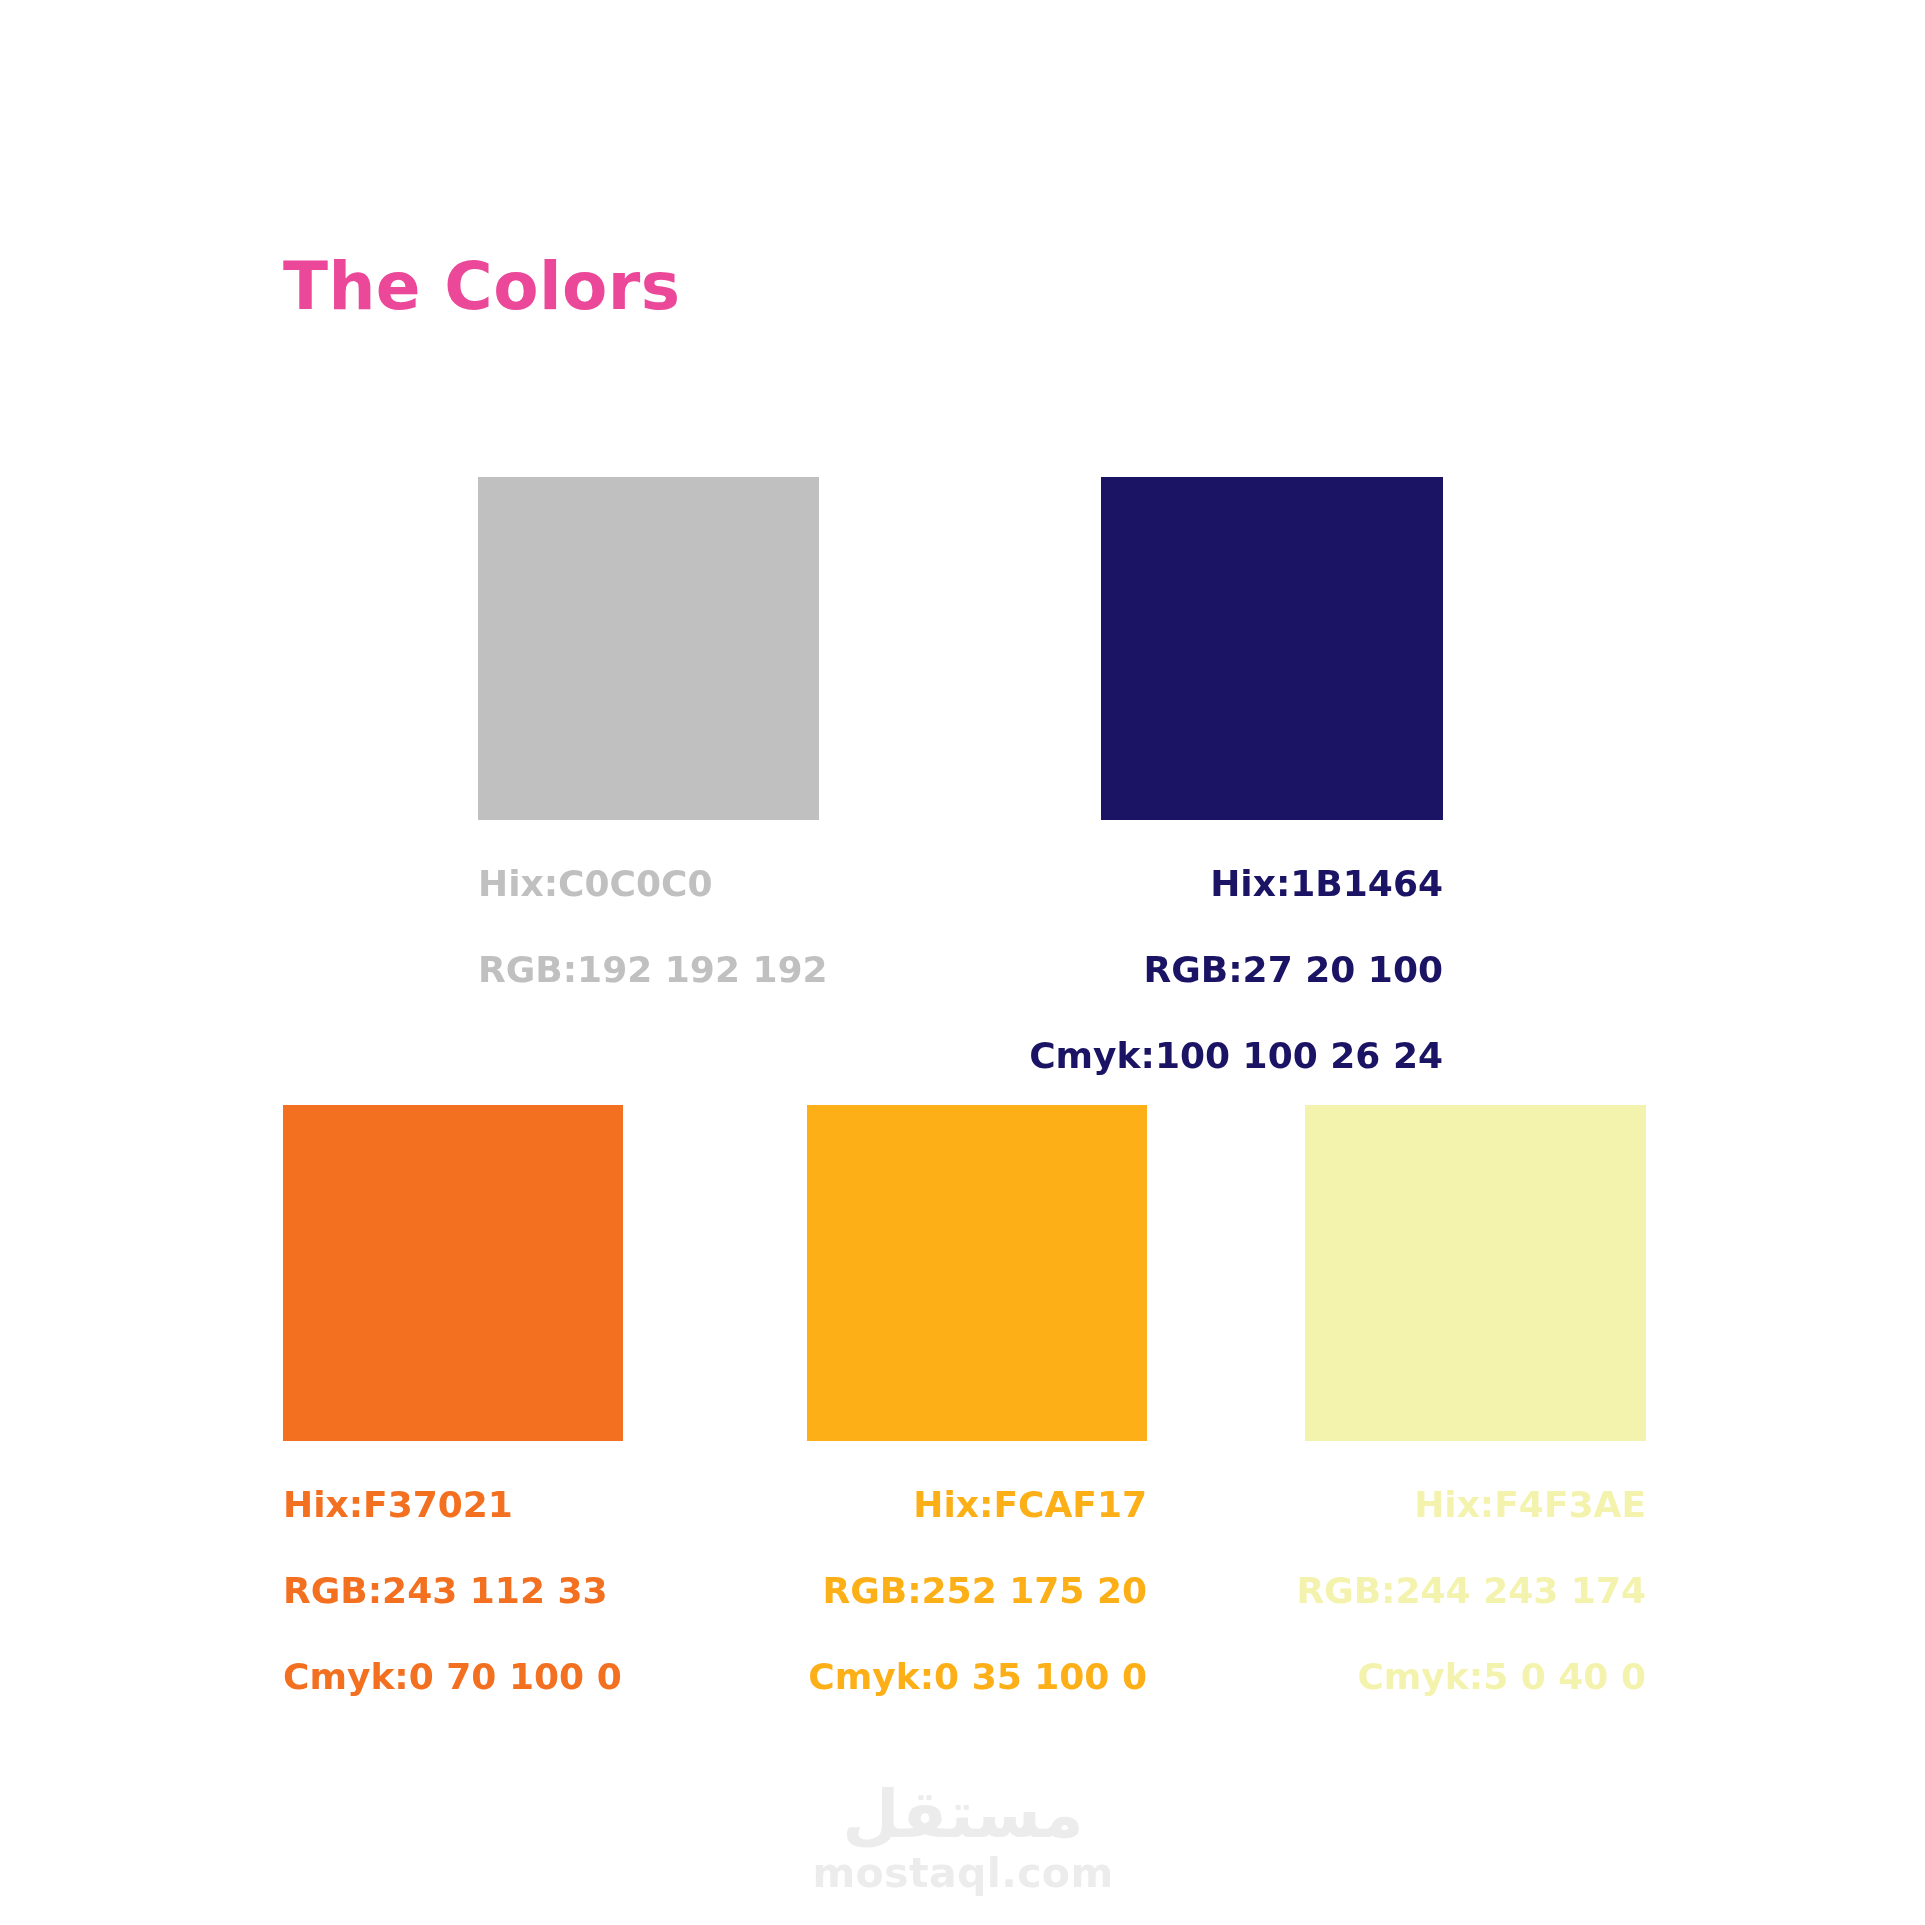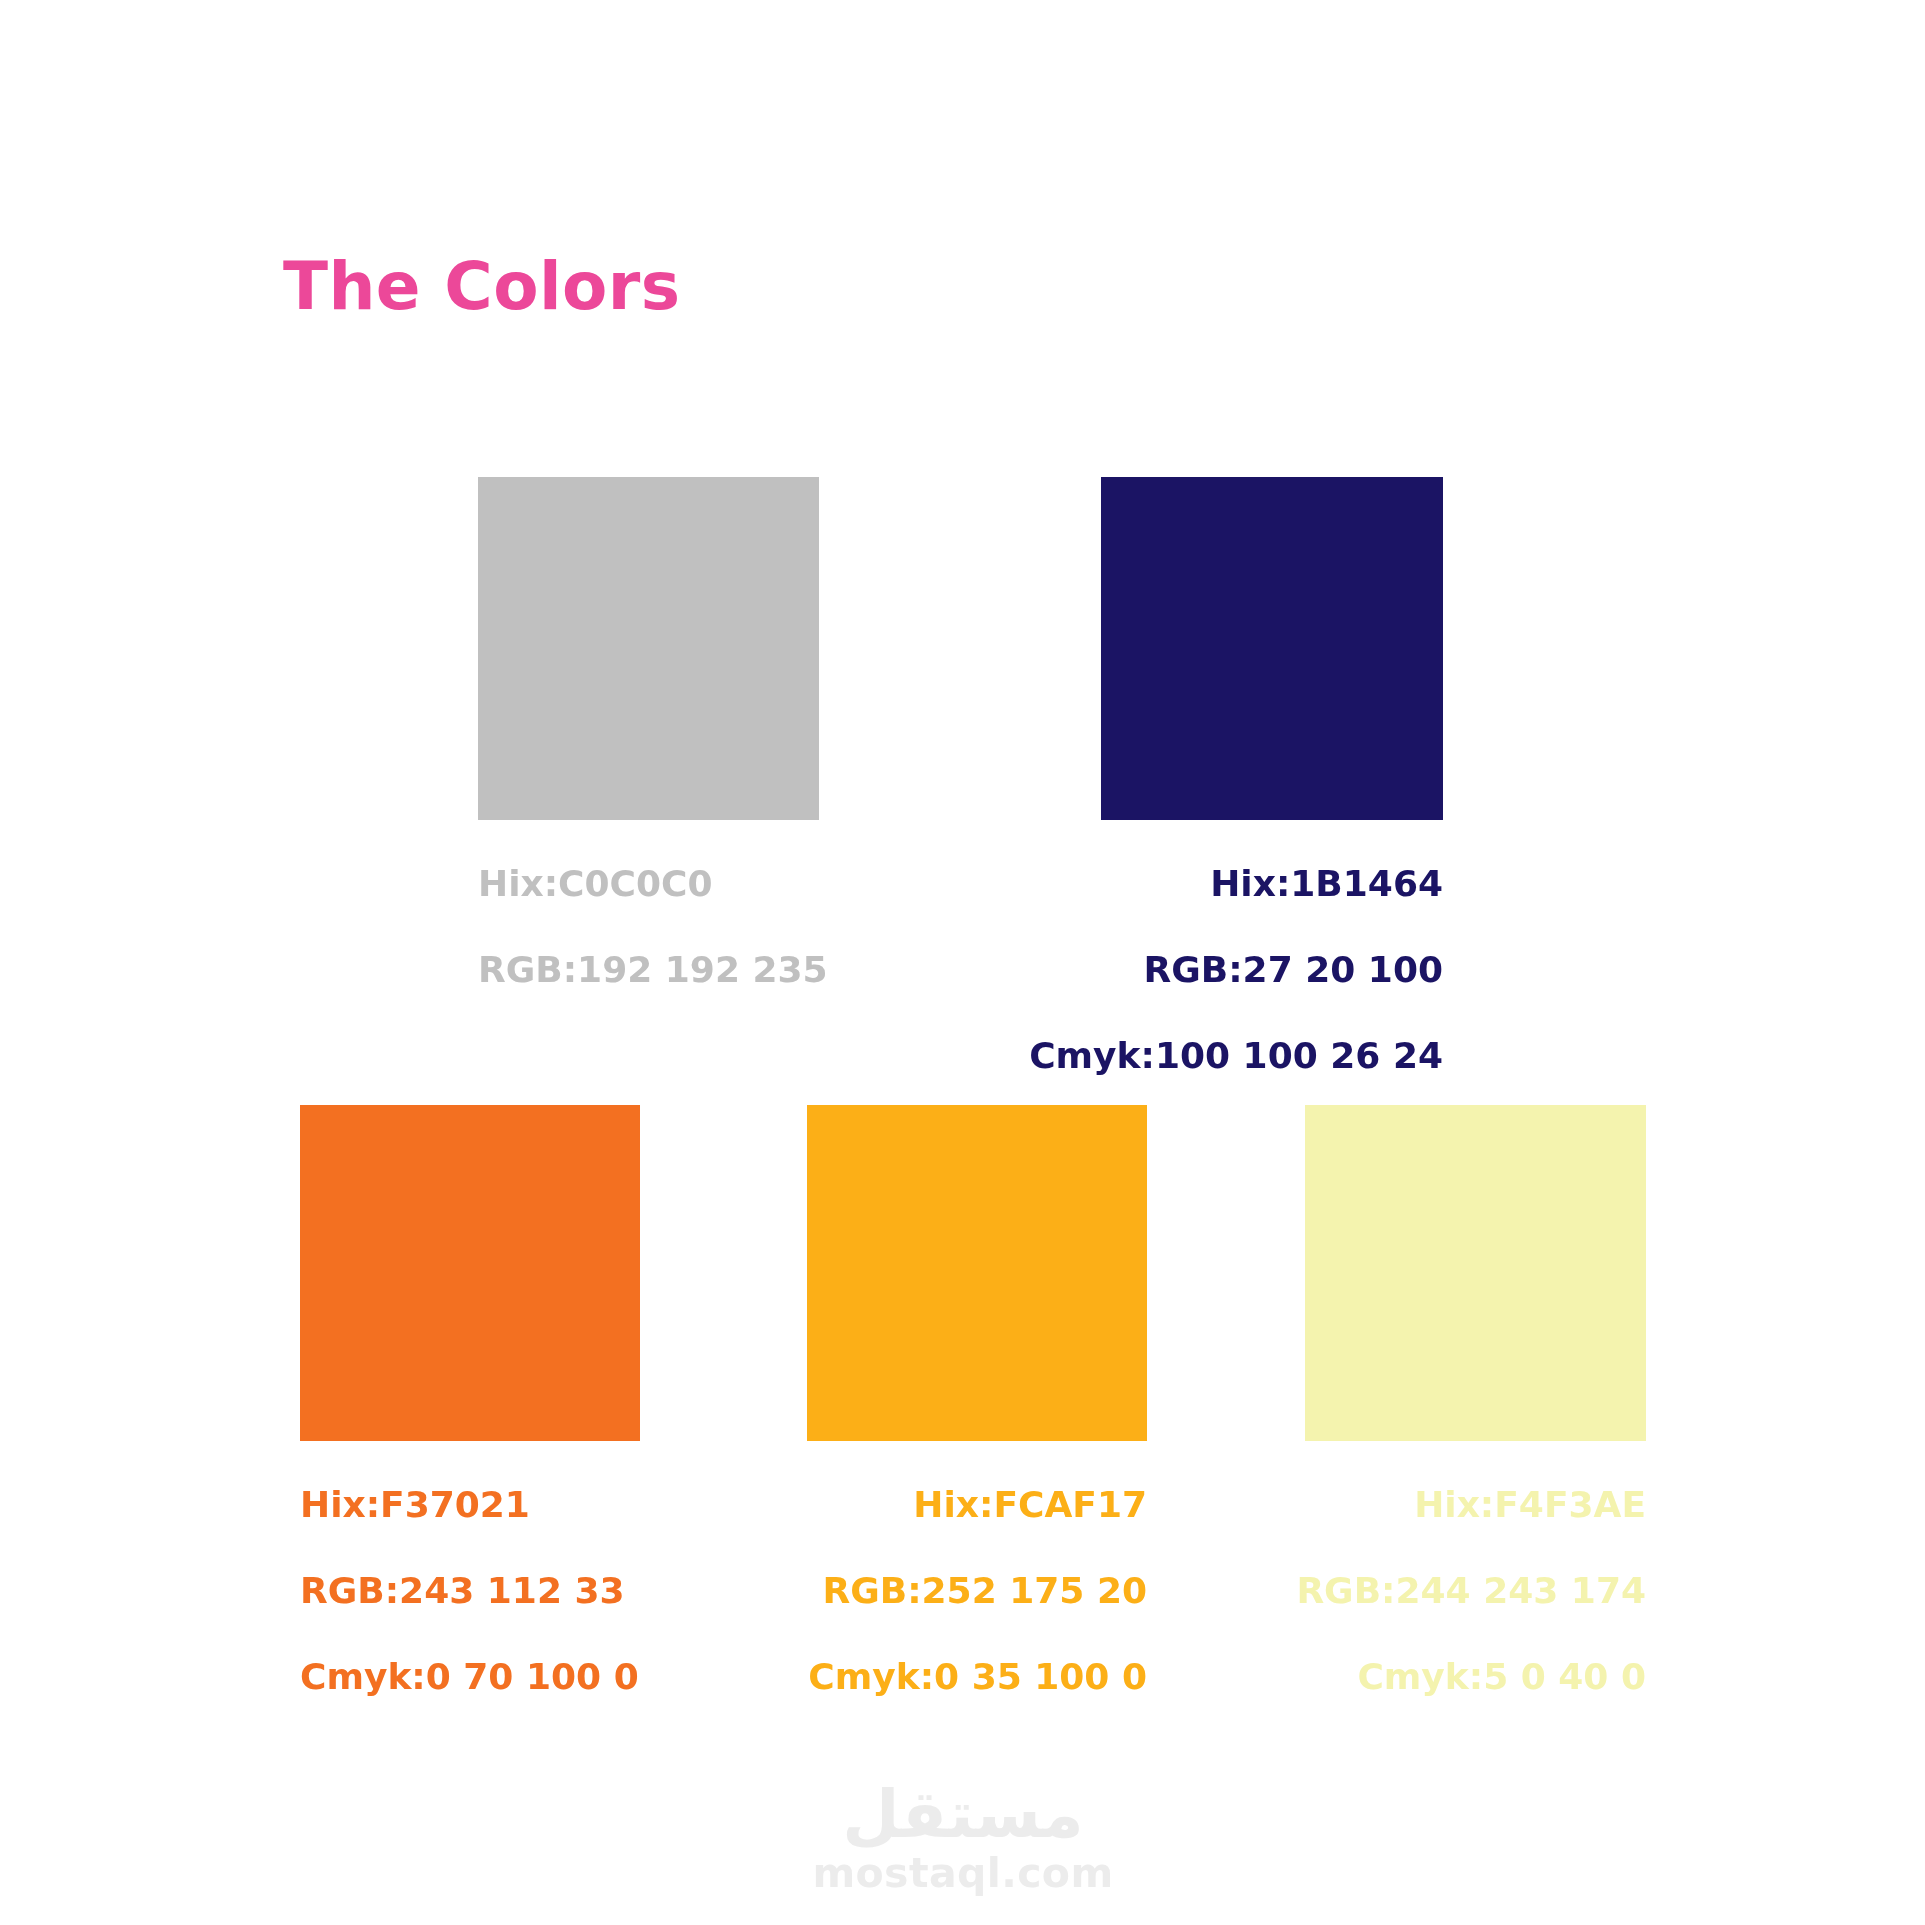--- a/index.html
+++ b/index.html
@@ -73,21 +73,21 @@
   }
 
   
   #swatch-grey  { left: 478px;  top: 477px;  width: 341px; }
   #swatch-grey  .swatch-chip { height: 343px; }
 
   #swatch-navy  { left: 1101px; top: 477px;  width: 342px; }
   #swatch-navy  .swatch-chip { height: 343px; }
 
   
-  #swatch-orange { left: 300px;  top: 1105px; width: 340px; }
+  #swatch-orange { left: 283px;  top: 1105px; width: 340px; }
   #swatch-orange .swatch-chip { height: 336px; }
 
   #swatch-amber  { left: 807px;  top: 1105px; width: 340px; }
   #swatch-amber  .swatch-chip { height: 336px; }
 
   #swatch-pale   { left: 1305px; top: 1105px; width: 341px; }
   #swatch-pale   .swatch-chip { height: 336px; }
 
   
   .watermark {
@@ -120,21 +120,21 @@
 <body>
 
 <div class="page" style="background-color: rgb(255, 255, 255);">
 
   <h1 class="page-title" style="color: #ec4899;">The Colors</h1>
 
   <div class="swatch-block align-left label-overflow-left" id="swatch-grey">
     <div class="swatch-chip" style="background-color: rgb(192, 192, 192);"></div>
     <div class="swatch-info" style="color: rgb(192, 192, 192);">
       <span class="info-line">Hix:C0C0C0</span>
-      <span class="info-line">RGB:192 192 235</span>
+      <span class="info-line">RGB:192 192 192</span>
     </div>
   </div>
 
   <div class="swatch-block align-right label-overflow-right" id="swatch-navy">
     <div class="swatch-chip" style="background-color: rgb(27, 20, 100);"></div>
     <div class="swatch-info" style="color: rgb(27, 20, 100);">
       <span class="info-line">Hix:1B1464</span>
       <span class="info-line">RGB:27 20 100</span>
       <span class="info-line">Cmyk:100 100 26 24</span>
     </div>

